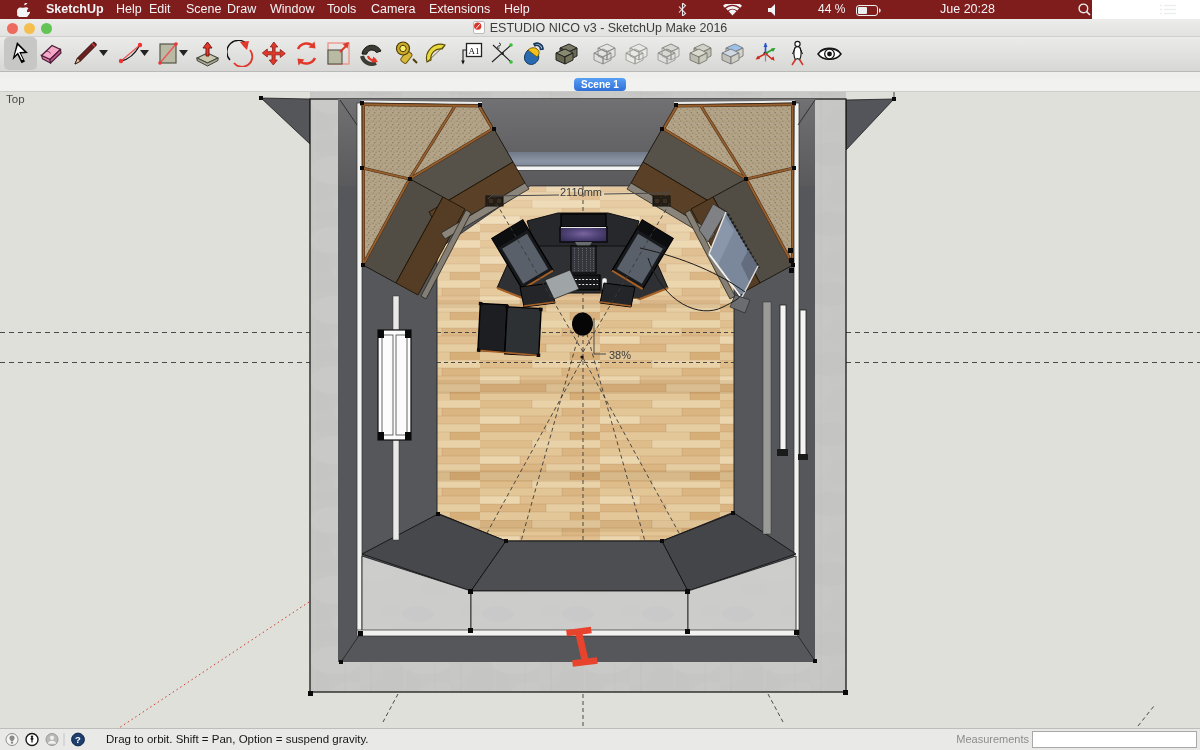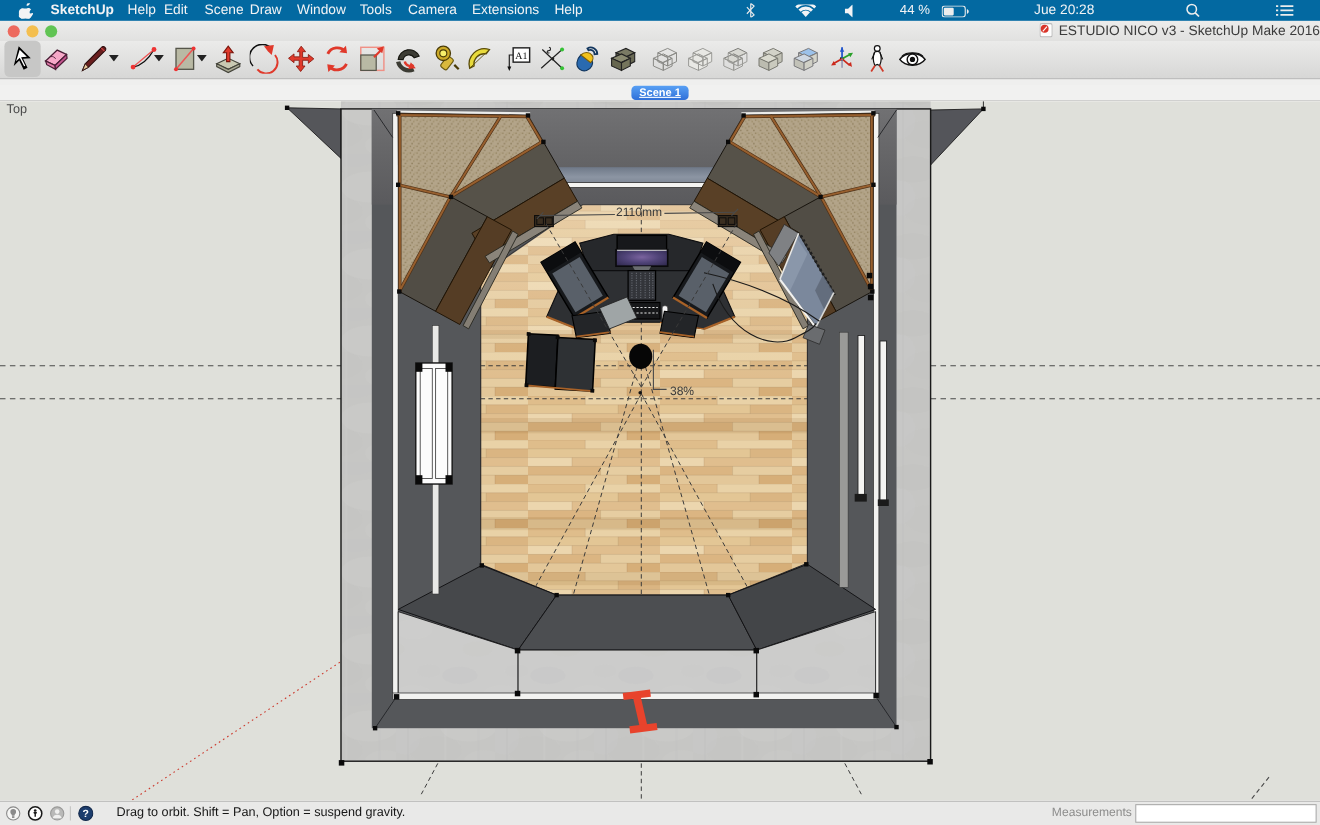--- a/index.html
+++ b/index.html
@@ -1,40 +1,40 @@
 <!DOCTYPE html>
 <html><head>
 <meta charset="utf-8">
 <style>
   html,body{margin:0;padding:0;width:1200px;height:750px;overflow:hidden;
     font-family:"Liberation Sans",sans-serif;-webkit-font-smoothing:antialiased;}
   .abs{position:absolute;}
   
-  #menubar{position:absolute;left:0;top:0;width:1200px;height:19px;background:#0369a1;
+  #menubar{position:absolute;left:0;top:0;width:1092px;height:19px;background:#7f1d1d;
     color:#f2f3f5;font-size:12.5px;}
   #menubar .mi{position:absolute;top:0;line-height:19px;}
   
   #titlebar{position:absolute;left:0;top:19px;width:1200px;height:17px;
     background:linear-gradient(#ececeb,#e2e2e1);border-bottom:1px solid #cfcfce;}
   .tl{position:absolute;top:23px;width:11px;height:11px;border-radius:50%;}
-  #title{position:absolute;top:21px;left:0;width:1200px;text-align:right;
+  #title{position:absolute;top:21px;left:0;width:1200px;text-align:center;
     font-size:12.5px;color:#3c3c3c;}
   
   #toolbar{position:absolute;left:0;top:37px;width:1200px;height:34px;
     background:linear-gradient(#ebebea,#d7d7d6);}
   #selbox{position:absolute;left:4px;top:37px;width:33px;height:33px;background:#c7c7c6;
     border-radius:5px;}
   .ticon{position:absolute;top:40px;width:27px;height:27px;}
   #strip1{position:absolute;left:0;top:71px;width:1200px;height:7px;background:#efefee;
     border-top:1px solid #b9b9b8;box-sizing:border-box;}
   #scenebar{position:absolute;left:0;top:78px;width:1200px;height:14px;background:#f1f1f0;
     border-bottom:1px solid #cccccb;box-sizing:border-box;}
   #scenetab{position:absolute;left:574px;top:78px;width:52px;height:13px;border-radius:4px;
     background:linear-gradient(#58a0f4,#2f6fd8);color:#fff;font-size:10px;text-align:center;
-    line-height:13px;font-weight:bold;text-decoration:underline;}
+    line-height:13px;font-weight:bold;}
   
   #statusbar{position:absolute;left:0;top:728px;width:1200px;height:22px;background:#e9e9e8;
     border-top:1px solid #bdbdbc;box-sizing:border-box;font-size:11.5px;color:#161616;}
   #measl{position:absolute;right:171px;top:733px;color:#8d8d8c;font-size:11px;}
   #measbox{position:absolute;right:3px;top:731px;width:163px;height:15px;background:#fff;
     border:1px solid #a9a9a8;}
 </style>
 </head>
 <body>
 <div id="menubar">

